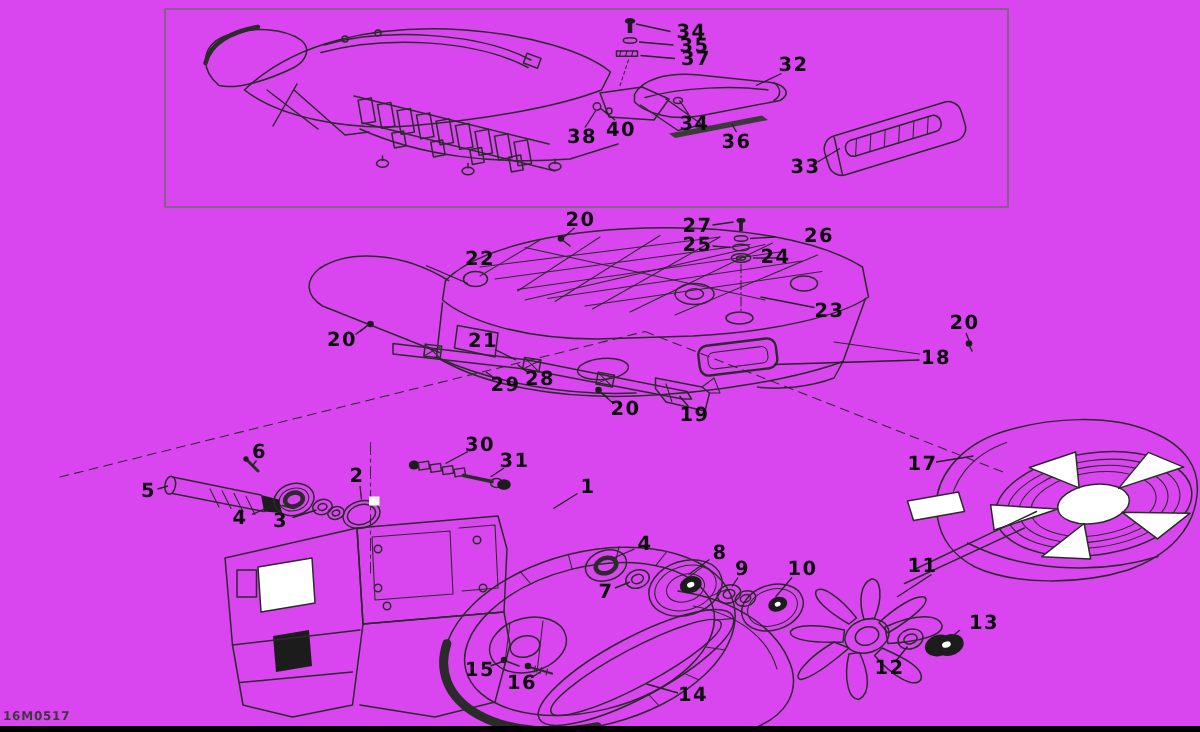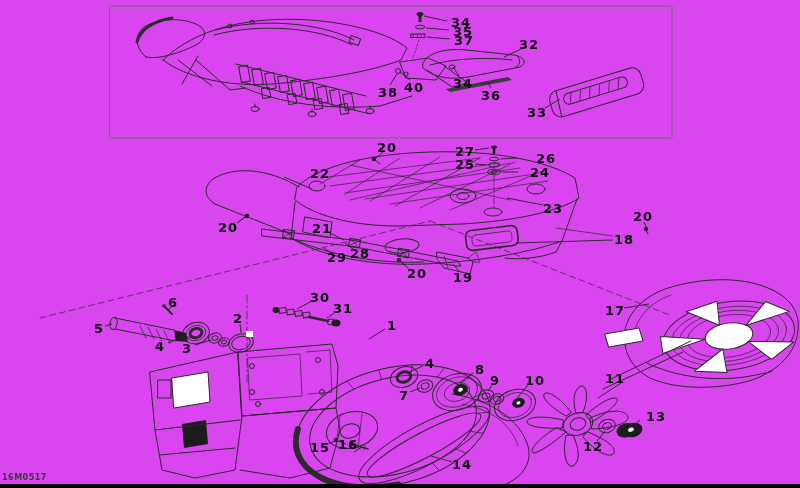--- a/index.html
+++ b/index.html
@@ -381,21 +381,21 @@
       <div class="callout" style="left: 388px; top: 92px;">38</div>
       <div class="callout" style="left: 414px; top: 87px;">40</div>
       <div class="callout" style="left: 463px; top: 83px;">34</div>
       <div class="callout" style="left: 491px; top: 95px;">36</div>
       <div class="callout" style="left: 537px; top: 112px;">33</div>
       <div class="callout" style="left: 387px; top: 147px;">20</div>
       <div class="callout" style="left: 272px; top: 173px; margin-left: 48px;">22</div>
       <div class="callout" style="left: 465px; top: 151px;">27</div>
       <div class="callout" style="left: 546px; top: 158px;">26</div>
       <div class="callout" style="left: 465px; top: 164px;">25</div>
-      <div class="callout" style="left: 540px; top: 172px;">24</div>
+      <div class="callout" style="left: 517px; top: 172px;">24</div>
       <div class="callout" style="left: 553px; top: 208px;">23</div>
       <div class="callout" style="left: 643px; top: 216px;">20</div>
       <div class="callout" style="left: 624px; top: 239px;">18</div>
       <div class="callout" style="left: 228px; top: 227px;">20</div>
       <div class="callout" style="left: 322px; top: 228px;">21</div>
       <div class="callout" style="left: 337px; top: 257px;">29</div>
       <div class="callout" style="left: 360px; top: 253px;">28</div>
       <div class="callout" style="left: 417px; top: 273px;">20</div>
       <div class="callout" style="left: 463px; top: 277px;">19</div>
       <div class="callout" style="left: 173px; top: 302px;">6</div>
@@ -409,20 +409,20 @@
       <div class="callout" style="left: 430px; top: 363px;">4</div>
       <div class="callout" style="left: 404px; top: 395px;">7</div>
       <div class="callout" style="left: 480px; top: 369px;">8</div>
       <div class="callout" style="left: 495px; top: 380px;">9</div>
       <div class="callout" style="left: 535px; top: 380px;">10</div>
       <div class="callout" style="left: 615px; top: 378px;">11</div>
       <div class="callout" style="left: 656px; top: 416px;">13</div>
       <div class="callout" style="left: 593px; top: 446px;">12</div>
       <div class="callout" style="left: 462px; top: 464px;">14</div>
       <div class="callout" style="left: 320px; top: 447px;">15</div>
-      <div class="callout" style="left: 348px; top: 444px;">16</div>
+      <div class="callout" style="left: 348px; top: 456px;">16</div>
       <div class="callout" style="left: 615px; top: 310px;">17</div>
     </div>
 
 <div class="watermark">16M0517</div>
 <div class="bottom-bar"></div>
 
 </div>
 
 </body></html>

